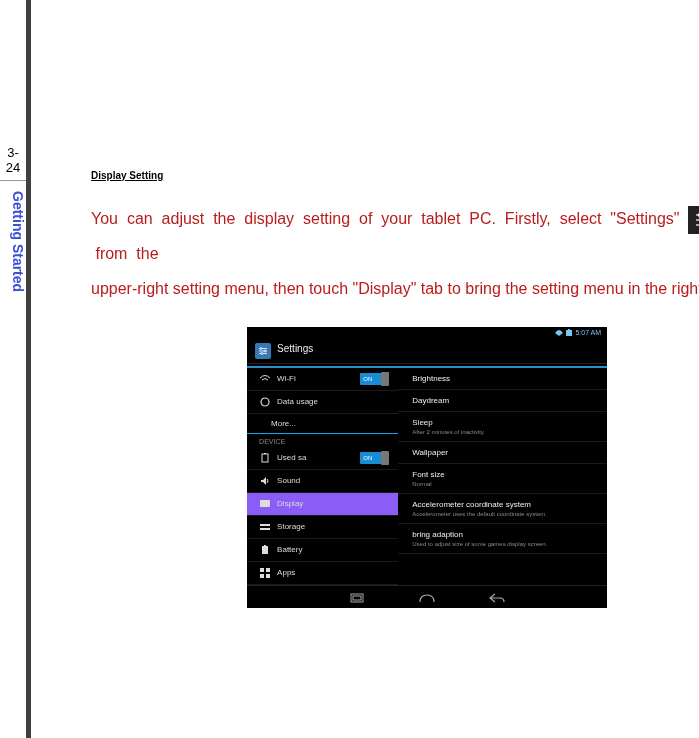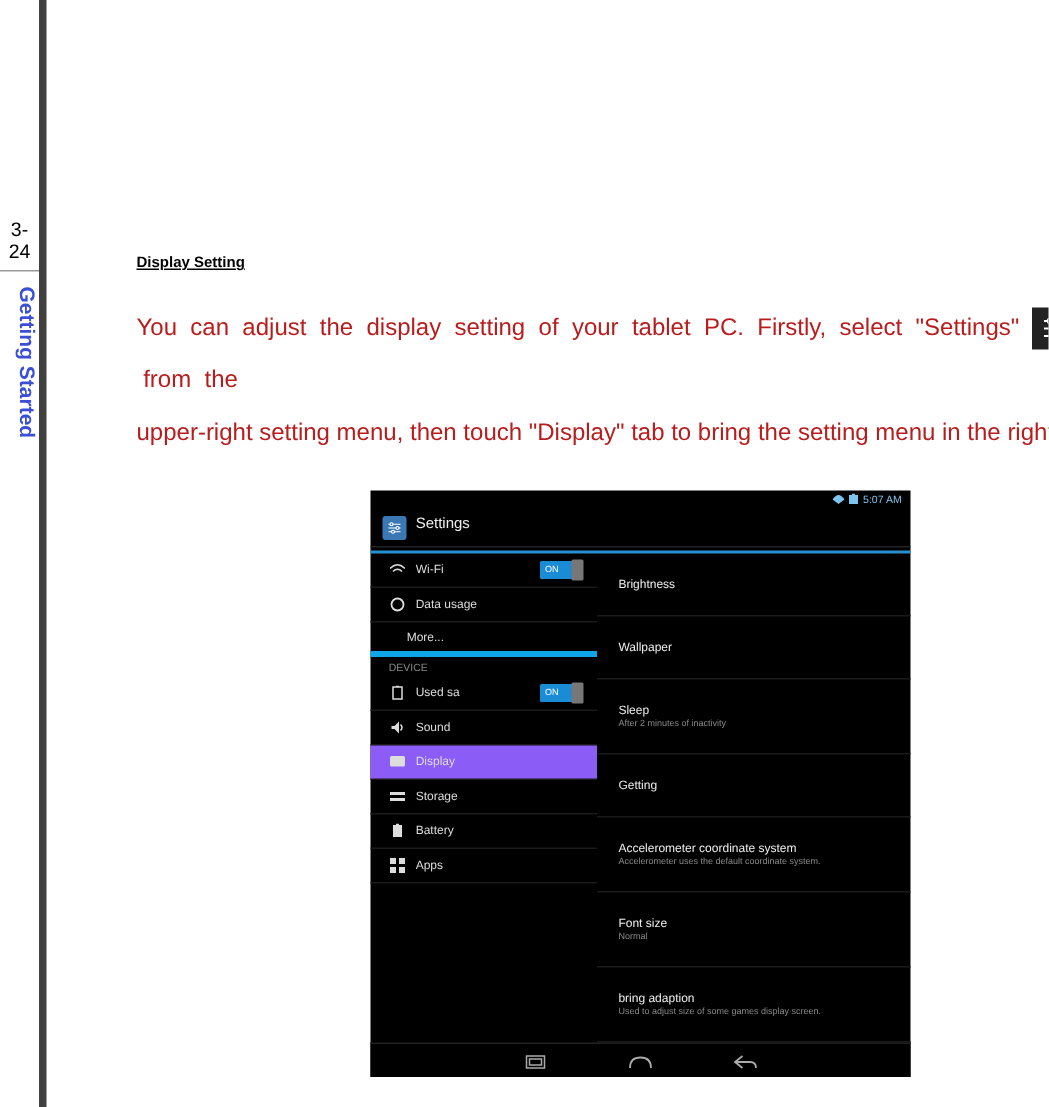--- a/index.html
+++ b/index.html
@@ -20,26 +20,26 @@
   .titlebar { display: flex; gap: 6px; padding: 4px 8px; border-bottom: 1px solid #222; }
   .settings-ico { width: 16px; height: 16px; background: #3a78b5; border-radius: 2px; display: flex; align-items: center; justify-content: center; }
   .titlebar-txt { font-size: 10px; color: #eee; }
   .cols { display: flex; }
   .left-col { width: 42%; font-size: 8px; }
   .right-col { width: 58%; font-size: 8px; }
   .toggle-row { display: flex; justify-content: space-between; padding: 5px 10px 5px 12px; border-bottom: 1px solid #1a1a1a; }
   .toggle-row.active { background: #8b5cf6; }
   .row-left { display: flex; align-items: center; gap: 6px; color: #ddd; }
   .cat { padding: 4px 12px 2px; font-size: 7px; color: #888; }
-  .more { padding: 5px 12px 5px 24px; color: #ddd; border-bottom: 4px solid #0ea5e9; }
+  .more { padding: 5px 12px 5px 24px; color: #ddd; border-bottom: 1px solid #0ea5e9; }
   .toggle { width: 28px; height: 12px; background: #1a8cd6; border-radius: 1px; font-size: 6px; color: #fff; display: flex; align-items: center; padding-left: 3px; position: relative; }
   .toggle::after { content: ""; position: absolute; right: -1px; top: -1px; width: 8px; height: 14px; background: #777; border-radius: 1px; }
   .sep { border-bottom: 2px solid #2a8fcf; margin-top: 2px; }
   .ico { width: 12px; height: 12px; display: inline-flex; align-items: center; justify-content: center; }
-  .right-item { padding: 16px 14px; border-bottom: 1px solid #1a1a1a; }
+  .right-item { padding: 6px 14px; border-bottom: 1px solid #1a1a1a; }
   .right-item .lbl { color: #eee; font-size: 8px; }
   .right-item .sub { color: #888; font-size: 6px; margin-top: 2px; }
   .navbar { display: flex; justify-content: center; gap: 50px; padding: 6px 0 4px; background: #000; border-top: 1px solid #222; }
   .navbtn { width: 20px; height: 12px; display: flex; align-items: center; justify-content: center; }
 </style>
 </head>
 <body>
 
 <div class="page">
   <div class="spine">
@@ -195,36 +195,36 @@
               </div>
             </div>
           </div>
 
           <div class="right-col">
             <div class="sep"></div>
             <div class="right-item">
               <div class="lbl">Brightness</div>
             </div>
             <div class="right-item">
-              <div class="lbl">Wallpaper</div>
+              <div class="lbl">Daydream</div>
             </div>
             <div class="right-item">
               <div class="lbl">Sleep</div>
               <div class="sub">After 2 minutes of inactivity</div>
             </div>
             <div class="right-item">
-              <div class="lbl">Getting</div>
+              <div class="lbl">Wallpaper</div>
+            </div>
+            <div class="right-item">
+              <div class="lbl">Font size</div>
+              <div class="sub">Normal</div>
             </div>
             <div class="right-item">
               <div class="lbl">Accelerometer coordinate system</div>
               <div class="sub">Accelerometer uses the default coordinate system.</div>
-            </div>
-            <div class="right-item">
-              <div class="lbl">Font size</div>
-              <div class="sub">Normal</div>
             </div>
             <div class="right-item">
               <div class="lbl">bring adaption</div>
               <div class="sub">Used to adjust size of some games display screen.</div>
             </div>
           </div>
         </div>
 
         <div class="navbar">
           <span class="navbtn">

